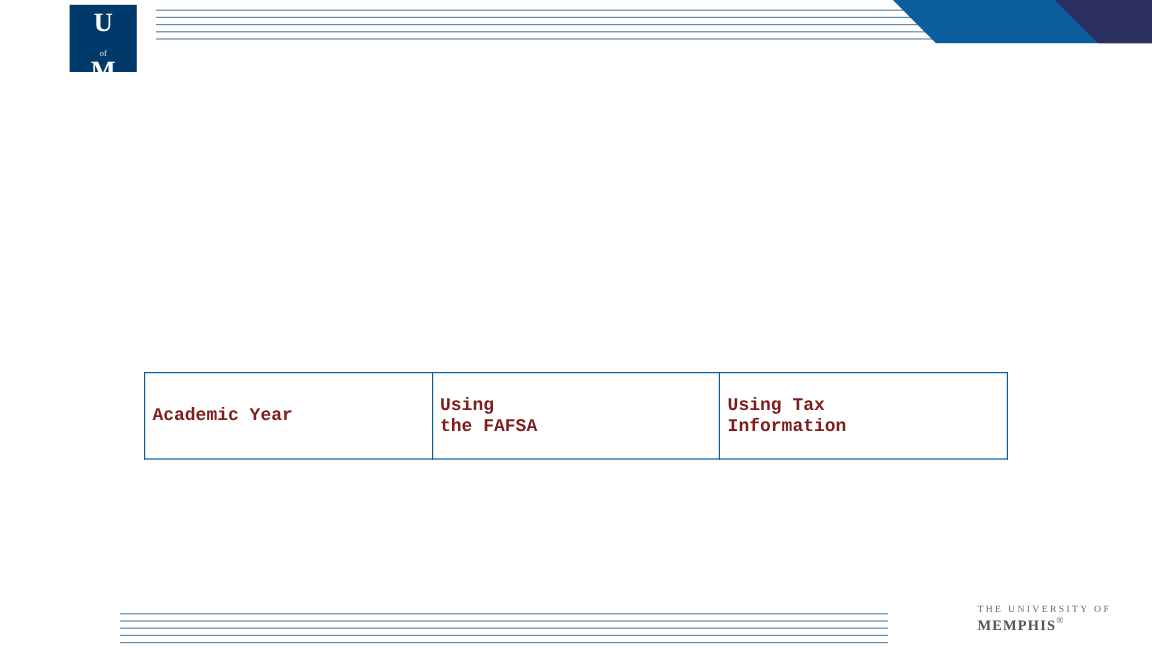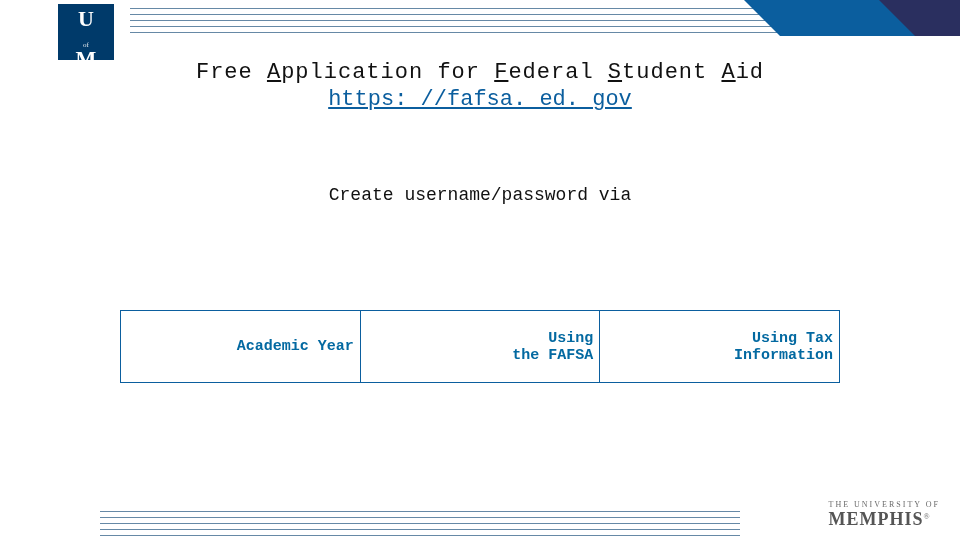--- a/index.html
+++ b/index.html
@@ -129,24 +129,24 @@
     left: 120px;
     width: 720px;
   }
   table {
     width: 100%;
     border-collapse: collapse;
     table-layout: fixed;
   }
   th, td {
     border: 1px solid #0b5e9e;
-    text-align: right;
+    text-align: left;
     padding: 10px 6px;
     font-size: 15px;
-    color: #0369a1;
+    color: #7f1d1d;
     background: #fff;
   }
   th {
     font-weight: bold;
     height: 72px;
     vertical-align: middle;
   }
   th .twoline { display: block; }
   td { height: 44px; }
 
@@ -162,31 +162,31 @@
     height: 1px;
     background: #003a6a;
     margin-top: 5px;
     opacity: 0.6;
   }
 
   
   .brand {
     position: absolute;
     bottom: 10px;
-    right: 20px;
+    right: 34px;
     text-align: left;
     font-family: Georgia, 'Times New Roman', serif;
     color: #6a6a6a;
   }
   .brand .small {
     font-size: 8px;
     letter-spacing: 2px;
   }
   .brand .big {
-    font-size: 18px;
+    font-size: 12px;
     font-weight: bold;
     letter-spacing: 1px;
     color: #555;
   }
   .brand .reg {
     font-size: 8px;
     vertical-align: super;
   }
 </style>
 </head>
@@ -203,26 +203,23 @@
   <div class="top-angle-inner"></div>
 </div>
 
 <div class="logo">
   <div class="u">U</div>
   <div class="of">of</div>
   <div class="m">M</div>
 </div>
 
 <div class="title-block">
-  <div class="title-text" id="title-text"><span>Free </span><span class="underline">A</span><span>pplication for </span><span class="underline">F</span><span>ederal </span><span class="underline">S</span><span>tudent </span><span class="underline">A</span><span>id</span></div>
-  <a class="title-link">https: //fafsa. ed. gov</a>
 </div>
 
 <div class="subtitle-block">
-  <div class="subtitle-text">Create username/password via</div>
 </div>
 
 <div class="table-wrap">
   <table>
     <thead>
         <tr id="thead-row">
           <th>
             <span class="twoline">Academic Year</span>
           </th>
           <th>

